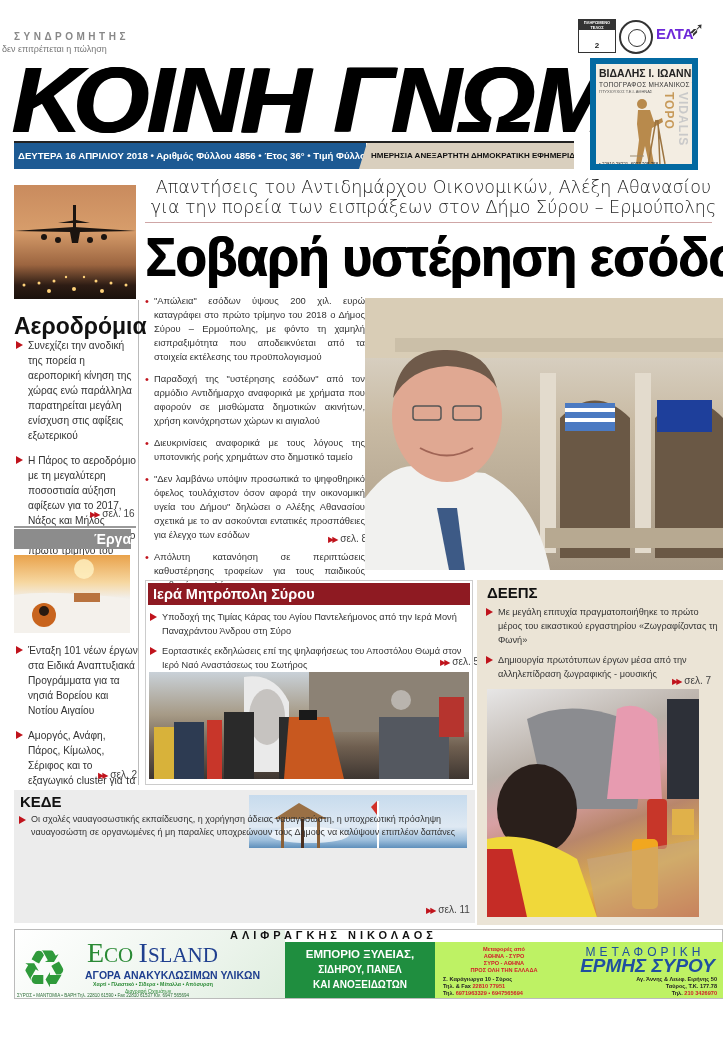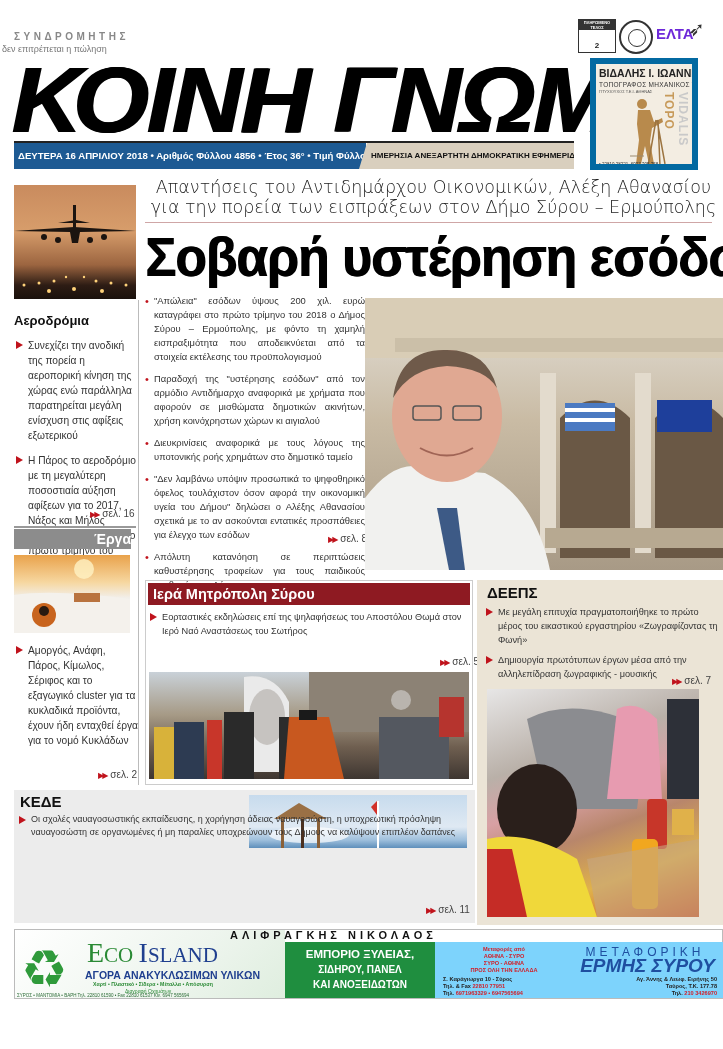--- a/index.html
+++ b/index.html
@@ -33,21 +33,21 @@
   #vid-brand .o { color: #c79a5a; }
   #vid-contact { position: absolute; left: 3px; top: 98px; font-size: 4.5px; color: #333; line-height: 5px; white-space: nowrap; }
 
   
   #plane { left: 14px; top: 185px; width: 122px; height: 114px; background: linear-gradient(180deg,#c98b5e 0%,#d79d6b 40%,#9c6540 70%,#2d1c14 88%,#1a110c 100%); overflow: hidden; }
   #kicker { left: 145px; top: 177px; width: 577px; text-align: center; font-size: 17.5px; line-height: 20px; color: #222; font-family: "DejaVu Sans", sans-serif; font-weight: 300; }
   #kicker-rule { left: 145px; top: 222px; width: 567px; height: 1px; background: #cfa6a6; }
   #headline { left: 145px; top: 222px; width: 577px; font-size: 56px; line-height: 70px; font-weight: bold; color: #000; white-space: nowrap; transform: scaleX(0.92); transform-origin: left; letter-spacing: -1px; text-shadow: 1px 0 0 #000; }
 
   
-  .side-title { font-size: 13px; font-weight: bold; color: #111; }
+  .side-title { font-size: 23px; font-weight: bold; color: #111; }
   .tri-list { list-style: none; }
   .tri-list li { position: relative; padding-left: 14px; font-size: 10.2px; line-height: 15px; color: #333; margin-bottom: 10px; }
   .tri-list li::before { content: ""; position: absolute; left: 2px; top: 3px; border-left: 7px solid #c0131c; border-top: 4.5px solid transparent; border-bottom: 4.5px solid transparent; }
   .pg { color: #444; font-size: 10px; }
   .pg .arr { color: #c0131c; font-size: 8px; letter-spacing: -2px; margin-right: 4px; }
   #vline-left { left: 138px; top: 300px; width: 1px; height: 485px; background: #bbb; }
 
   #aero-title { left: 14px; top: 313px; }
   #aero-list { left: 14px; top: 338px; width: 124px; }
   #aero-pg { left: 90px; top: 508px; }
@@ -101,21 +101,21 @@
   #eco-name .b { color: #1f3f8f; }
   #eco-line1 { position: absolute; left: 70px; top: 39px; font-size: 10.5px; font-weight: bold; color: #1f3f8f; white-space: nowrap; }
   #eco-line2 { position: absolute; left: 78px; top: 51px; font-size: 5.2px; font-weight: bold; color: #2a8a35; white-space: nowrap; }
   #eco-line3 { position: absolute; left: 110px; top: 58px; font-size: 5px; color: #2a8a35; white-space: nowrap; }
   #eco-line4 { position: absolute; left: 2px; top: 63px; font-size: 4.5px; color: #2a6a35; white-space: nowrap; }
 
   #xyleia { left: 285px; top: 942px; width: 150px; height: 56px; background: #1f8e3f; color: #fff; text-align: center; }
   #xy1 { display: block; font-size: 11.5px; font-weight: bold; padding-top: 6px; }
   #xy2, #xy3 { display: block; font-size: 10px; font-weight: bold; padding-top: 4px; }
 
-  #ermis { left: 435px; top: 942px; width: 288px; height: 56px; background: #7dd3fc; overflow: hidden; }
+  #ermis { left: 435px; top: 942px; width: 288px; height: 56px; background: #bef264; overflow: hidden; }
   #erm-left { position: absolute; left: 8px; top: 4px; width: 122px; text-align: center; color: #d0202a; font-size: 5.6px; font-weight: bold; line-height: 7px; }
   #erm-addr { position: absolute; left: 8px; top: 34px; font-size: 5.6px; font-weight: bold; line-height: 7px; color: #222; white-space: nowrap; }
   #erm-addr .r { color: #d0202a; }
   #erm-brand1 { position: absolute; left: 135px; top: 3px; width: 150px; text-align: center; font-size: 12px; letter-spacing: 4px; color: #1f4fa0; }
   #erm-brand2 { position: absolute; left: 140px; top: 13px; width: 145px; text-align: center; font-size: 19px; font-weight: bold; font-style: italic; color: #1f4fa0; white-space: nowrap; }
   #erm-right { position: absolute; right: 6px; top: 34px; text-align: right; font-size: 5.6px; font-weight: bold; line-height: 7px; color: #222; white-space: nowrap; }
   #erm-right .r { color: #d0202a; }
 </style>
 </head>
 <body>
@@ -197,20 +197,21 @@
 <div class="abs" id="erga-img">
   <svg width="116" height="78" viewBox="0 0 116 78">
     <circle cx="70" cy="14" r="10" fill="#fff3c4" opacity=".8"></circle>
     <path d="M0 40 Q40 34 116 44 L116 78 L0 78 Z" fill="#f4f1ec"></path>
     <rect x="60" y="38" width="26" height="9" fill="#b9733f"></rect>
     <circle cx="30" cy="60" r="12" fill="#c8641e"></circle>
       <circle cx="30" cy="56" r="5" fill="#2a1a10"></circle>
   </svg>
 </div>
 <ul class="abs tri-list" id="erga-list">
+  <li>Ένταξη 101 νέων έργων στα Ειδικά Αναπτυξιακά Προγράμματα για τα νησιά Βορείου και Νοτίου Αιγαίου</li>
   <li>Αμοργός, Ανάφη, Πάρος, Κίμωλος, Σέριφος και το εξαγωγικό cluster για τα κυκλαδικά προϊόντα, έχουν ήδη ενταχθεί έργα για το νομό Κυκλάδων</li>
 </ul>
 <div class="abs pg" id="erga-pg"><span class="arr">▶▶</span><span>σελ. 2</span></div>
 
 <ul class="abs" id="main-bullets">
   <li>"Απώλεια" εσόδων ύψους 200 χιλ. ευρώ καταγράφει στο πρώτο τρίμηνο του 2018 ο Δήμος Σύρου – Ερμούπολης, με φόντο τη χαμηλή εισπραξιμότητα που αποδεικνύεται από τα στοιχεία εκτέλεσης του προϋπολογισμού</li>
   <li>Παραδοχή της "υστέρησης εσόδων" από τον αρμόδιο Αντιδήμαρχο αναφορικά με χρήματα που αφορούν σε μισθώματα δημοτικών ακινήτων, χρήση κοινόχρηστων χώρων κι αιγιαλού</li>
   <li>Διευκρινίσεις αναφορικά με τους λόγους της υποτονικής ροής χρημάτων στο δημοτικό ταμείο</li>
   <li>"Δεν λαμβάνω υπόψιν προσωπικά το ψηφοθηρικό όφελος τουλάχιστον όσον αφορά την οικονομική υγεία του Δήμου" δηλώσει ο Αλέξης Αθανασίου σχετικά με το αν ασκούνται εντατικές προσπάθειες για έλεγχο των εσόδων</li>
   <li>Απόλυτη κατανόηση σε περιπτώσεις καθυστέρησης τροφείων για τους παιδικούς σταθμούς του Δήμου</li>
@@ -236,20 +237,21 @@
     <rect x="48" y="108" width="28" height="14" fill="none" stroke="#555" stroke-width="1.5" rx="3"></rect>
     <rect x="88" y="108" width="28" height="14" fill="none" stroke="#555" stroke-width="1.5" rx="3"></rect>
     <path d="M72 210 L84 272 L100 272 L92 210 Z" fill="#3d5a86"></path>
     <path d="M55 150 Q82 165 108 150" stroke="#a06455" stroke-width="2" fill="none"></path>
   </svg>
 </div>
 
 <div class="abs" id="mitro-box"></div>
 <div class="abs" id="mitro-bar">Ιερά Μητρόπολη Σύρου</div>
 <ul class="abs tri-list" id="mitro-list">
+  <li>Υποδοχή της Τιμίας Κάρας του Αγίου Παντελεήμονος από την Ιερά Μονή Παναχράντου Άνδρου στη Σύρο</li>
   <li>Εορταστικές εκδηλώσεις επί της ψηλαφήσεως του Αποστόλου Θωμά στον Ιερό Ναό Αναστάσεως του Σωτήρος</li>
 </ul>
 <div class="abs pg" id="mitro-pg"><span class="arr">▶▶</span><span>σελ. 5</span></div>
 <div class="abs" id="mitro-photo">
   <svg width="320" height="107" viewBox="0 0 320 107">
     <rect x="160" y="0" width="160" height="60" fill="#8c8275"></rect>
     <path d="M95 5 Q125 0 140 30 L140 100 L95 100 Z" fill="#eaeaea"></path>
     <ellipse cx="118" cy="45" rx="18" ry="28" fill="#c6c3c0"></ellipse>
     <rect x="5" y="55" width="20" height="52" fill="#d8b23a"></rect>
     <rect x="25" y="50" width="30" height="57" fill="#2d3b52"></rect>

